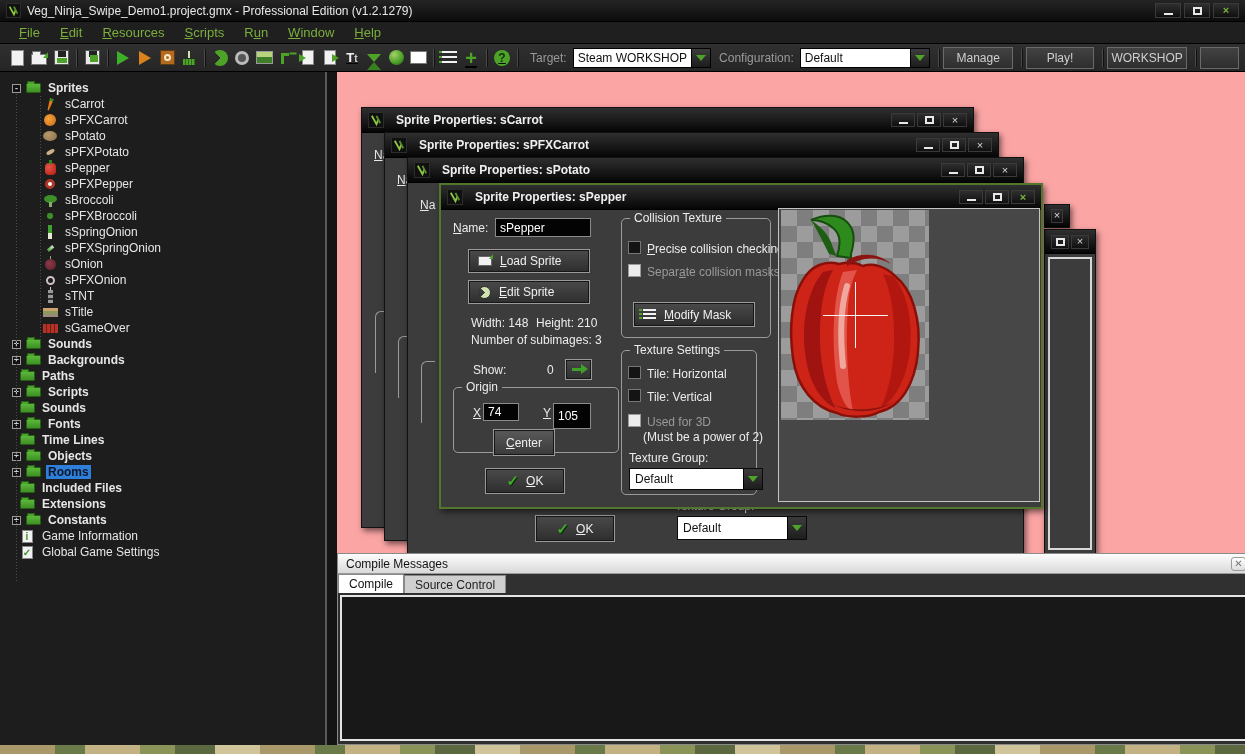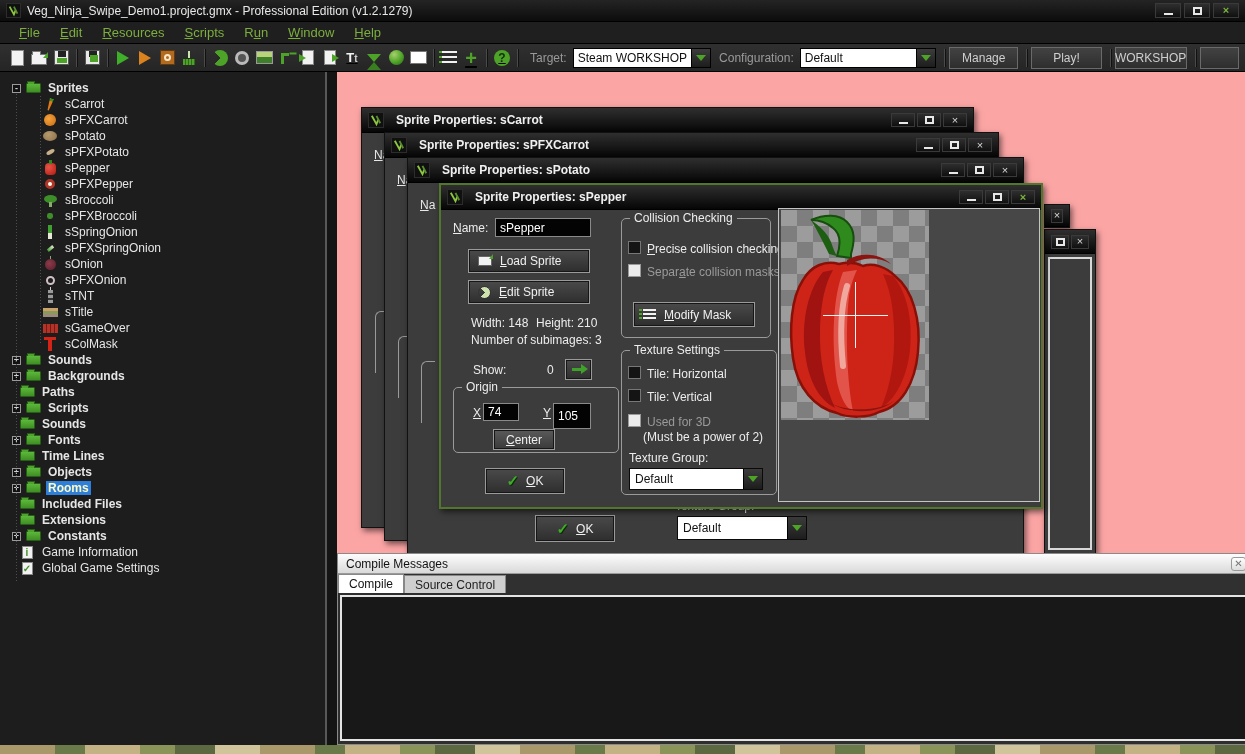--- a/index.html
+++ b/index.html
@@ -70,21 +70,21 @@
 
   
   .sidebar{position:absolute;left:0;top:72px;width:327px;height:673px;background:#1d1d1d;border-right:2px solid #585858;}
   .tree{position:absolute;inset:8px 4px 44px 4px;overflow:hidden;}
   .trow{display:flex;align-items:center;height:16px;color:#e6e6e6;font-size:12px;white-space:nowrap;cursor:default;}
   .trow.bold{font-weight:bold;}
   .exp{width:9px;height:9px;border:1px solid #9a9a9a;color:#cfcfcf;font-size:9px;line-height:7px;text-align:center;margin:0 4px 0 8px;flex:0 0 9px;background:#111;}
   .noexp{width:15px;flex:0 0 15px;}
   .ind{width:38px;flex:0 0 38px;}
   .tlabel{padding:0 2px;}
-  .tlabel.sel{background:#2e7fd9;color:#fef9c3;}
+  .tlabel.sel{background:#2e7fd9;color:#0f172a;}
   .ti{width:16px;height:16px;margin-right:5px;flex:0 0 16px;position:relative;display:flex;align-items:center;justify-content:center;}
   .i-folder{width:15px;height:10px;background:linear-gradient(#5cb83a,#3f8f24);border:1px solid #256112;border-radius:1px;position:relative;align-self:center;}
   .i-folder::before{content:"";position:absolute;top:-3px;left:0;width:6px;height:2px;background:#4da32c;border:1px solid #256112;border-bottom:none;}
   .i-carrot{width:6px;height:13px;background:linear-gradient(#3f8f1f 0 3px,#e07818 3px);clip-path:polygon(15% 0,85% 0,60% 100%,40% 100%);transform:rotate(18deg);}
   .i-pfxcarrot{width:12px;height:12px;border-radius:50%;background:radial-gradient(circle at 40% 40%,#f4a33c,#c96a12);}
   .i-potato{width:14px;height:10px;border-radius:50%;background:radial-gradient(circle at 40% 35%,#b99a6e,#8a6f48);}
   .i-pfxpotato{width:9px;height:4px;border-radius:50%;background:#c9b089;transform:rotate(-30deg);}
   .i-pepper{width:11px;height:12px;border-radius:4px;background:radial-gradient(circle at 35% 35%,#e85548,#b01910);position:relative;margin-top:2px;}
   .i-pepper::before{content:"";position:absolute;top:-3px;left:4px;width:3px;height:4px;background:#2e861c;}
   .i-pfxpepper{width:10px;height:10px;border-radius:50%;border:3px solid #b2352a;background:#efe;}
@@ -279,21 +279,21 @@
       <span class="cval">Default</span>
       <div class="dbtn">
           <i></i>
         </div>
     </div>
     <div class="tsep" style="margin-left:8px;"></div>
     <div class="tbbtn">Manage</div>
     <div class="tsep" style="margin-left:8px;"></div>
     <div class="tbbtn" style="width:72px;">Play!</div>
     <div class="tsep" style="margin-left:8px;"></div>
-    <div class="tbbtn" style="width:72px;">WORKSHOP</div>
+    <div class="tbbtn" style="width:80px;">WORKSHOP</div>
     <div class="tsep" style="margin-left:8px;"></div>
     <div class="tbbtn" style="width:40px;"></div>
   </div>
 
   <div class="sidebar">
     <div class="tree">
       <div class="guide" style="left:12px;top:14px;height:488px;"></div>
       <div class="guide" style="left:36px;top:16px;height:248px;"></div>
 
       <div class="trow bold">
@@ -400,27 +400,20 @@
             <span class="i-title"></span>
           </span>
           <span class="tlabel">sTitle</span>
         </div>
       <div class="trow">
           <span class="ind"></span>
           <span class="ti">
             <span class="i-gameover"></span>
           </span>
           <span class="tlabel">sGameOver</span>
-        </div>
-      <div class="trow">
-          <span class="ind"></span>
-          <span class="ti">
-            <span class="i-colmask"></span>
-          </span>
-          <span class="tlabel">sColMask</span>
         </div>
 
       <div class="trow bold">
           <span class="exp">+</span>
           <span class="ti">
             <span class="i-folder"></span>
           </span>
           <span class="tlabel">Sounds</span>
         </div>
       <div class="trow bold">
@@ -657,42 +650,42 @@
           <span class="ar"></span>
         </div>
 
       <div class="gbox" style="left:12px;top:202px;width:166px;height:66px;">
         <span class="gt">Origin</span>
       </div>
       <span class="dlabel" style="left:32px;top:221px;"><span class="k">X</span></span>
       <input class="tfield" style="left: 42px; top: 218px; width: 36px; height: 18px;" value="74">
       <span class="dlabel" style="left:102px;top:221px;"><span class="k">Y</span></span>
       <input class="tfield" style="left: 112px; top: 218px; width: 38px; height: 26px;" value="105">
-      <div class="dbtnc" style="left:52px;top:244px;width:62px;height:21px;background:linear-gradient(#5a5a5a,#3a3a3a);">
+      <div class="dbtnc" style="left:52px;top:244px;width:62px;height:27px;background:linear-gradient(#5a5a5a,#3a3a3a);">
         <span><span></span><span class="k">C</span><span>enter</span></span>
       </div>
 
       <div class="dbtnc" style="left:44px;top:283px;width:80px;height:26px;">
         <span class="checkmark">✓</span>
         <span><span></span><span class="k">O</span><span>K</span></span>
       </div>
 
       <div class="gbox" style="left:180px;top:33px;width:150px;height:120px;">
-        <span class="gt">Collision Checking</span>
+        <span class="gt">Collision Texture</span>
       </div>
       <span class="chk" style="left:187px;top:56px;"></span>
       <span class="dlabel" style="left:206px;top:57px;"><span></span><span class="k">P</span><span>recise collision checking</span></span>
       <span class="chk dis" style="left:187px;top:79px;"></span>
       <span class="dlabel dim" style="left:206px;top:80px;"><span>Separ</span><span class="k">a</span><span>te collision masks</span></span>
       <div class="dbtnc" style="left:192px;top:117px;width:122px;height:25px;justify-content:flex-start;padding-left:9px;gap:8px;">
         <span class="mini-list"></span>
         <span><span></span><span class="k">M</span><span>odify Mask</span></span>
       </div>
 
-      <div class="gbox" style="left:180px;top:165px;width:156px;height:145px;">
+      <div class="gbox" style="left:180px;top:165px;width:136px;height:145px;">
         <span class="gt">Texture Settings</span>
       </div>
       <span class="chk" style="left:187px;top:181px;"></span>
       <span class="dlabel" style="left:206px;top:182px;">Tile: Horizontal</span>
       <span class="chk" style="left:187px;top:204px;"></span>
       <span class="dlabel" style="left:206px;top:205px;">Tile: Vertical</span>
       <span class="chk dis" style="left:187px;top:229px;"></span>
       <span class="dlabel dim" style="left:206px;top:230px;">Used for 3D</span>
       <span class="dlabel" style="left:202px;top:245px;">(Must be a power of 2)</span>
       <span class="dlabel" style="left:188px;top:266px;">Texture Group:</span>

